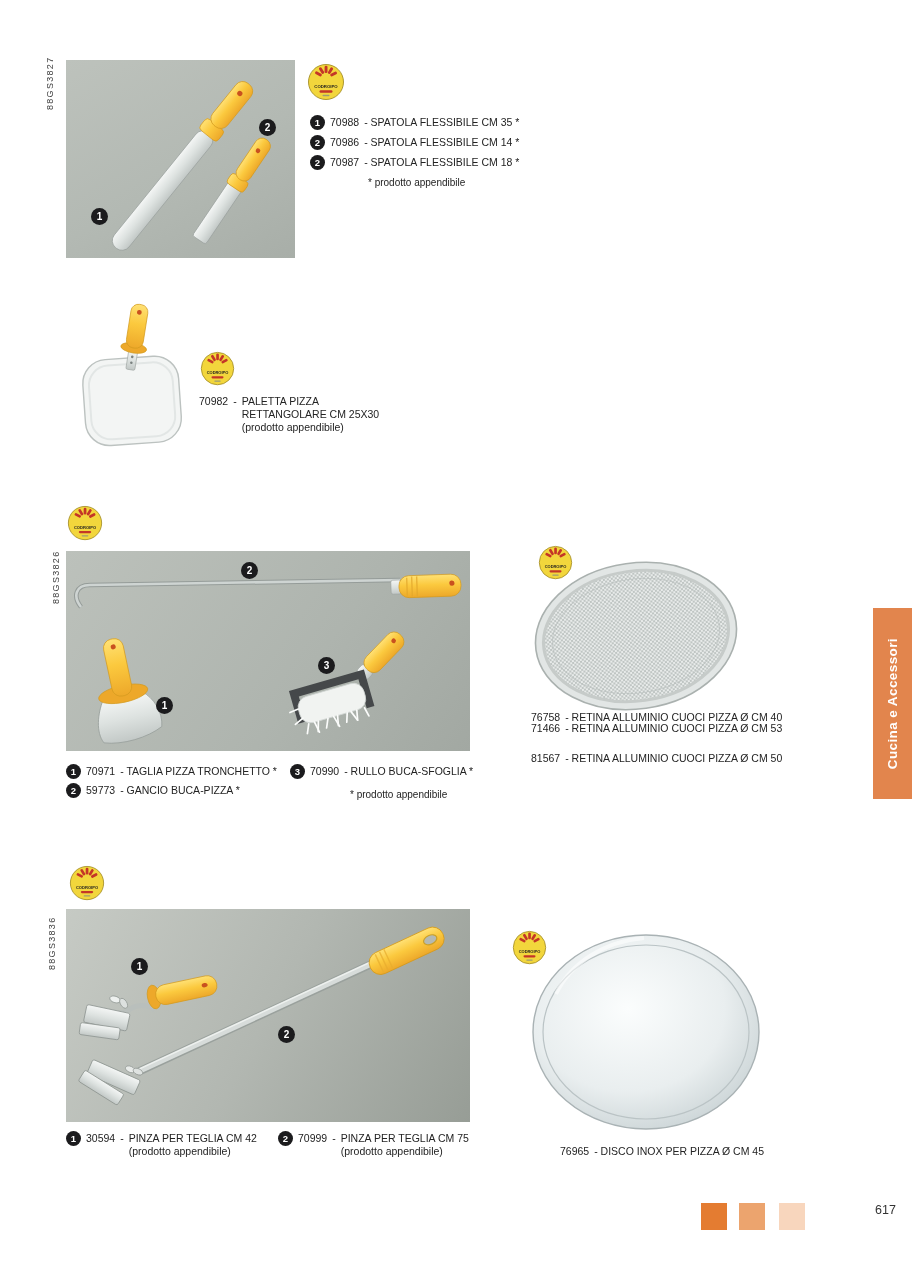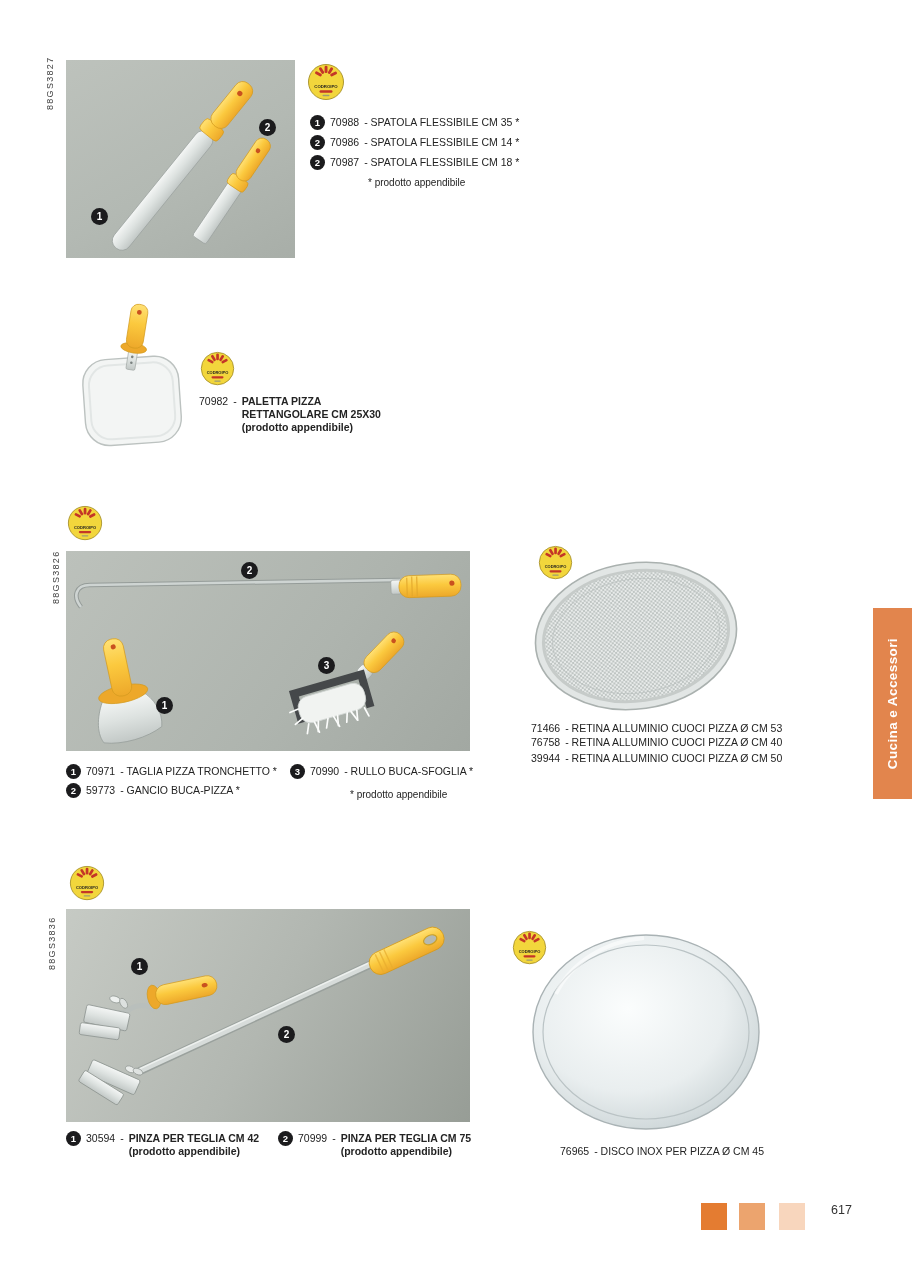--- a/index.html
+++ b/index.html
@@ -14,28 +14,28 @@
   .vcode{position:absolute;transform:rotate(-90deg);transform-origin:0 0;
          font-size:9px;letter-spacing:1.3px;color:#3c3c3c;white-space:nowrap;}
   .pbadge{position:absolute;width:17px;height:17px;border-radius:50%;background:#1b1b1d;color:#fff;
           font-weight:bold;font-size:10px;display:flex;align-items:center;justify-content:center;}
   .lbadge{width:15px;height:15px;border-radius:50%;background:#1b1b1d;color:#fff;
           font-weight:bold;font-size:9.5px;display:flex;align-items:center;justify-content:center;
           flex:0 0 15px;margin-top:-1px;}
   .prod-row{position:absolute;display:flex;gap:5px;align-items:flex-start;
             font-size:10.5px;line-height:1.25;white-space:nowrap;}
   .code{font-weight:normal;}
-  .lines{display:flex;flex-direction:column;font-weight:bold;}
+  .lines{display:flex;flex-direction:column;}
   .footnote{position:absolute;font-size:10px;white-space:nowrap;}
   .logo{position:absolute;}
   .tab{position:absolute;display:flex;align-items:center;justify-content:center;}
   .tab span{writing-mode:vertical-rl;transform:rotate(180deg);color:#fff;
             font-size:13.5px;font-weight:bold;letter-spacing:.4px;white-space:nowrap;}
   .sw{position:absolute;width:26px;height:27px;}
-  .pageno{position:absolute;font-size:12.5px;color:#333;}
+  .pageno{position:absolute;font-size:12.5px;color:#333;margin-left:44px;}
 </style>
 </head>
 <body>
 
 <div class="page">
 
   <svg width="0" height="0" style="position:absolute" aria-hidden="true">
     <defs>
       <linearGradient id="gYellow" x1="0" y1="0" x2="0" y2="1">
         <stop offset="0" stop-color="#ffe175"></stop>
@@ -223,26 +223,26 @@
       <ellipse rx="101" ry="73" fill="#e2e6e5" stroke="#aab1af" stroke-width="1.6"></ellipse>
       <ellipse rx="93" ry="65" fill="url(#pMesh)" stroke="#c6cbc9" stroke-width="3"></ellipse>
       <ellipse rx="84" ry="57" fill="none" stroke="#b7bdbb" stroke-width="0.8" opacity=".7"></ellipse>
     </g>
   </svg>
 
   <div class="prod-row" style="left:531px;top:722px">
     <span class="code">71466</span>
     <span class="desc">- RETINA ALLUMINIO CUOCI PIZZA Ø CM 53</span>
   </div>
-  <div class="prod-row" style="left:531px;top:736px">
+  <div class="prod-row" style="left:531px;top:711px">
     <span class="code">76758</span>
     <span class="desc">- RETINA ALLUMINIO CUOCI PIZZA Ø CM 40</span>
   </div>
   <div class="prod-row" style="left:531px;top:752px">
-    <span class="code">39944</span>
+    <span class="code">81567</span>
     <span class="desc">- RETINA ALLUMINIO CUOCI PIZZA Ø CM 50</span>
   </div>
 
   <div class="tab" style="left: 873px; top: 608px; width: 39px; height: 191px; background: rgb(226, 133, 77);">
     <span>Cucina e Accessori</span>
   </div>
 
   <svg class="logo" style="left:68px;top:863px" width="38" height="42">
       <use href="#logoC"></use>
     </svg>

